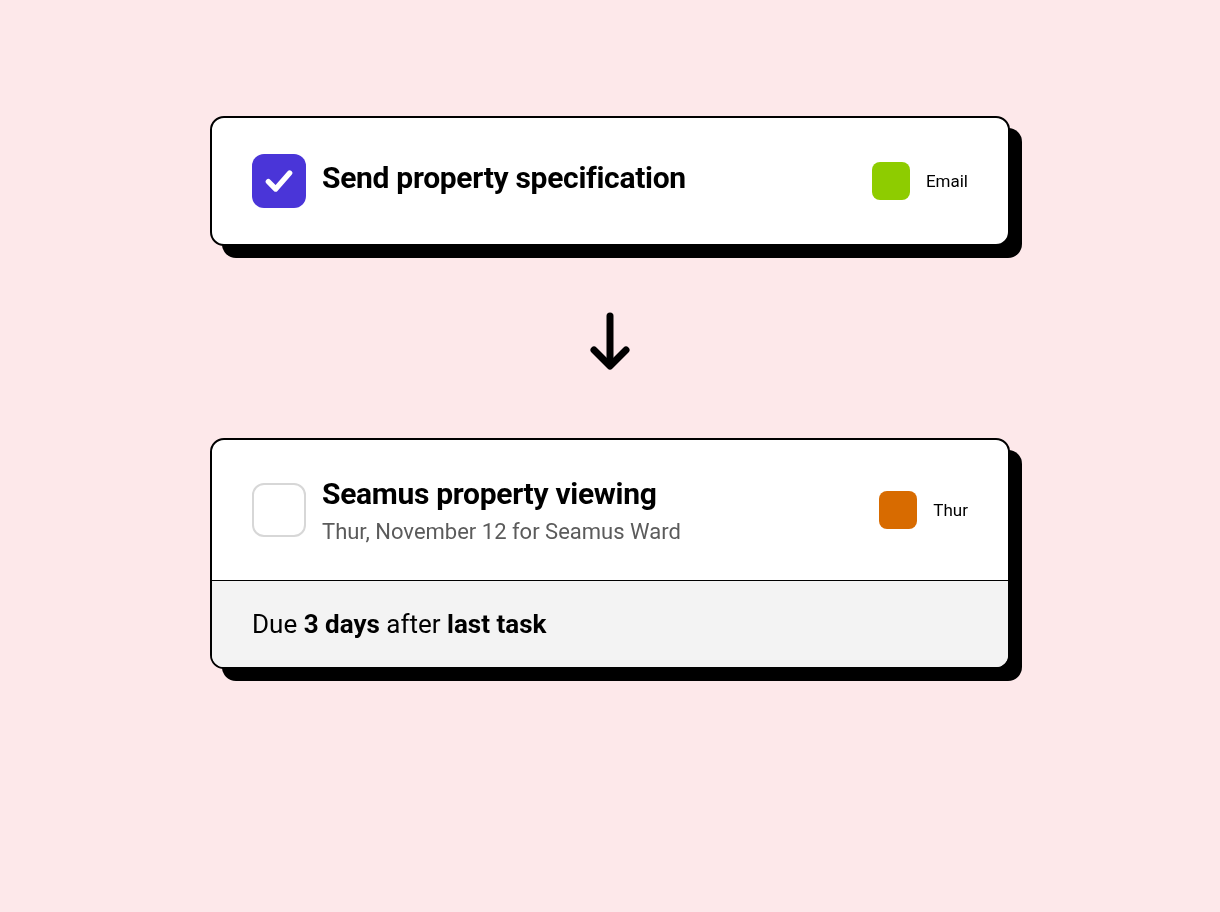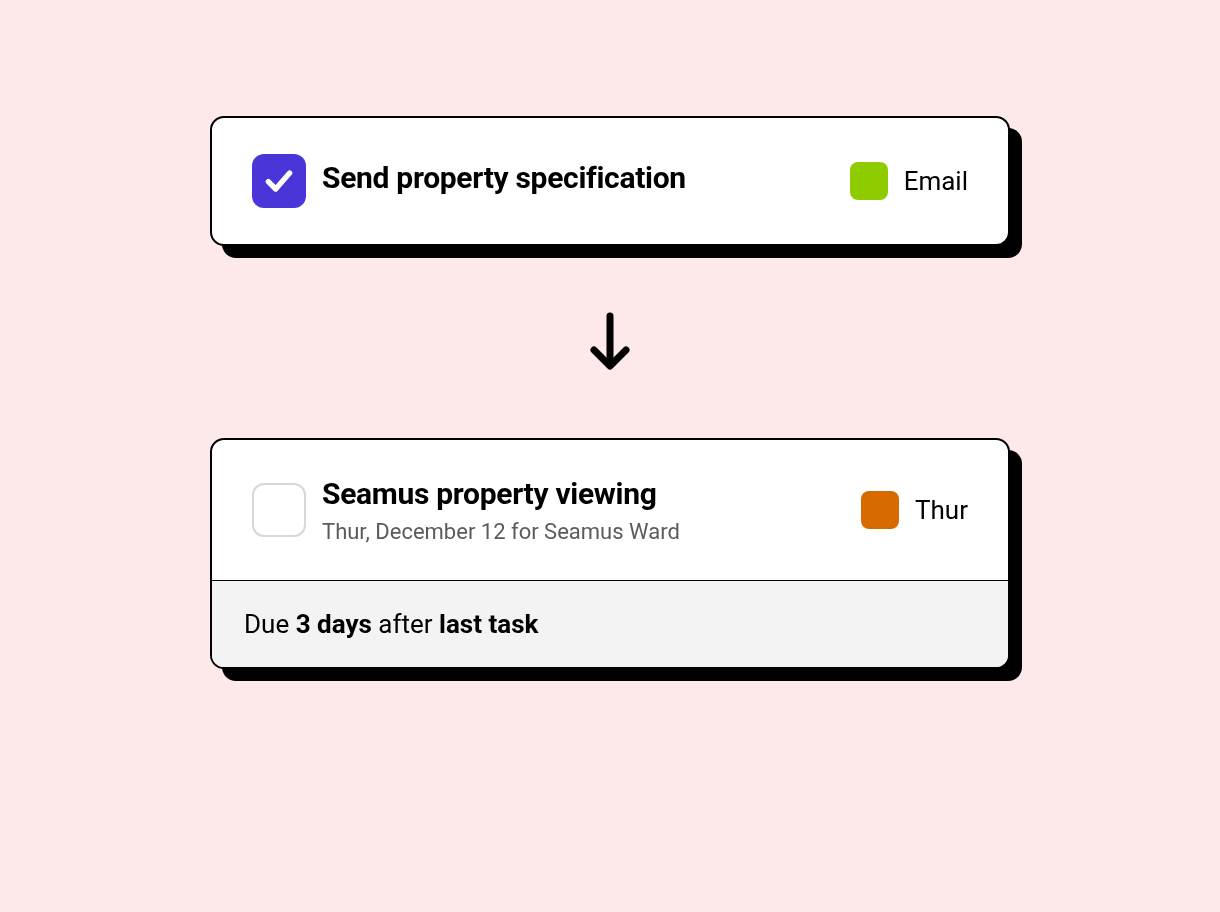--- a/index.html
+++ b/index.html
@@ -62,30 +62,30 @@
       gap: 16px;
       flex-shrink: 0;
     }
     .tag-swatch {
       width: 38px;
       height: 38px;
       border-radius: 8px;
     }
     .tag-swatch.email { background: #8ecc00; }
     .tag-swatch.call  { background: #d86b00; }
-    .tag-label { font-size: 26px; color: #000; }
+    .tag-label { font-size: 17px; color: #000; }
     .arrow-wrap {
       margin: 64px 0 64px 0;
       display:flex;
       justify-content:center;
     }
     .card-footer {
       border-top: 1px solid #000;
       background: #f3f3f3;
-      padding: 28px 32px;
+      padding: 28px 40px;
       font-size: 26px;
       color: #000;
     }
     .card-footer .b { font-weight: 700; }
   </style>
 </head>
 <body>
 
 <div class="card">
   <div class="card-top">
@@ -109,21 +109,21 @@
     <line x1="24" y1="6" x2="24" y2="54"></line>
     <polyline points="8 40 24 56 40 40"></polyline>
   </svg>
 </div>
 
 <div class="card">
   <div class="card-top">
     <div class="checkbox unchecked"></div>
     <div class="task-main">
       <div class="task-title">Seamus property viewing</div>
-      <div class="task-sub">Thur, December 12 for Seamus Ward</div>
+      <div class="task-sub">Thur, November 12 for Seamus Ward</div>
     </div>
     <div class="tag-wrap">
       <div class="tag-swatch call"></div>
       <div class="tag-label">Thur</div>
     </div>
   </div>
   <div class="card-footer">
     <span>Due </span><span class="b">3 days</span><span> after </span><span class="b">last task</span>
   </div>
 </div>

